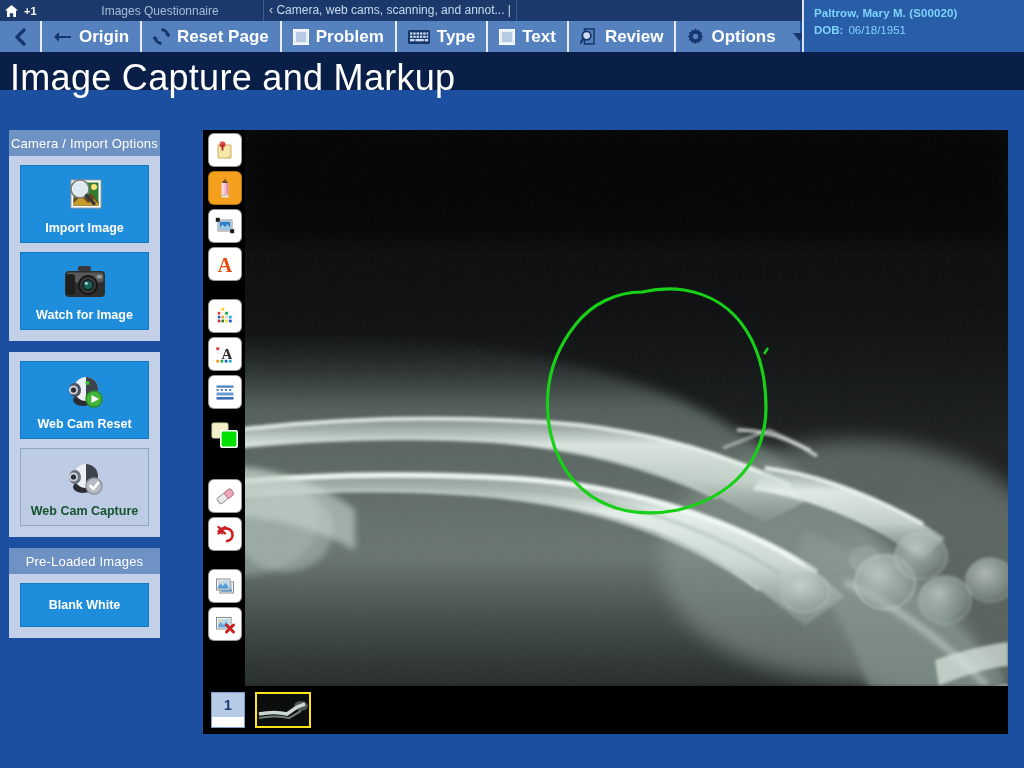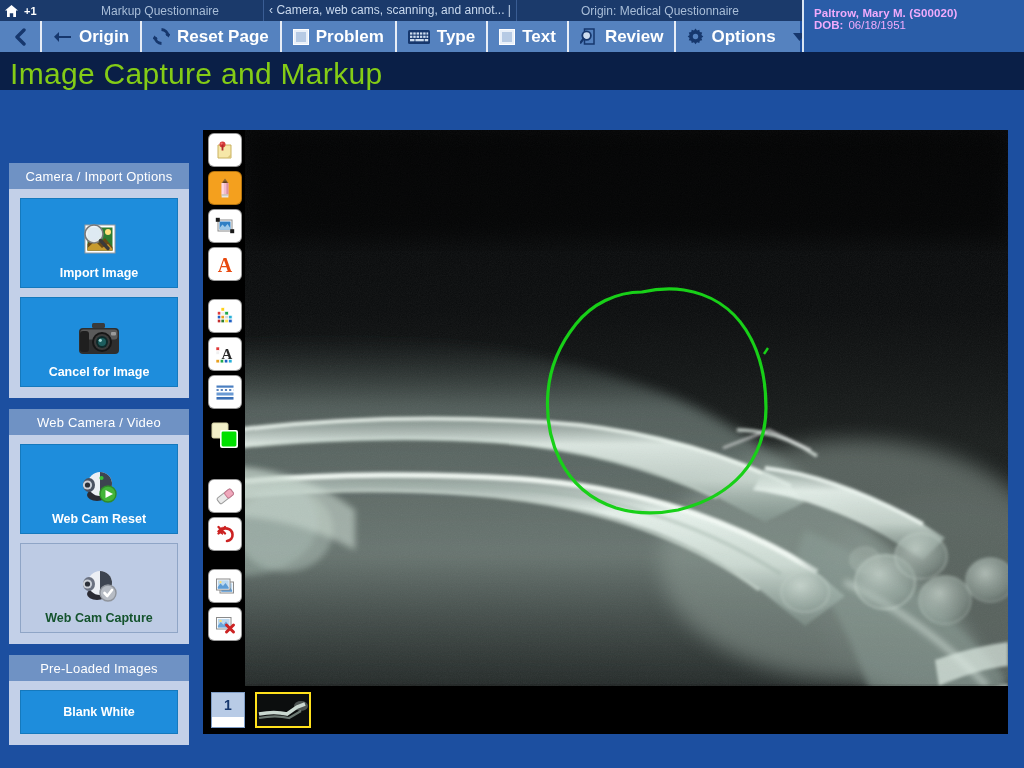--- a/index.html
+++ b/index.html
@@ -50,56 +50,56 @@
   .tb-back { padding: 0 12px; }
   .tb-ico { display: flex; align-items: center; }
   .tb-ico svg { display: block; }
 
   
   .patient {
     position: absolute; left: 802px; top: 0; width: 222px; height: 52px;
     background: #2a5da8;
     border-left: 2px solid #d8e4f2;
     padding: 7px 0 0 10px;
-    color: #f0abfc;
+    color: #7dd3fc;
   }
   .pt-name { font-size: 11.5px; font-weight: bold; letter-spacing: .1px; }
-  .pt-dob  { font-size: 11.5px; }
+  .pt-dob  { font-size: 11.5px; margin-top: 5px; }
   .pt-dob b { font-weight: bold; }
   .pt-dob span { font-weight: normal; margin-left: 5px; }
 
   
   .title-bar {
     position: absolute; left: 0; top: 52px; width: 1024px; height: 38px;
     background: #0a1f47;
   }
   .title-bar .txt {
     position: absolute; left: 10px; top: 5px;
-    color: #84cc16; font-size: 30px; font-weight: 300;
+    color: #ffffff; font-size: 36px; font-weight: 300;
     letter-spacing: .3px;
   }
 
   
-  .sidebar { position: absolute; left: 9px; top: 130px; width: 180px; margin-top: 33px; }
+  .sidebar { position: absolute; left: 9px; top: 130px; width: 151px; }
   .panel { margin-bottom: 11px; }
   .panel-head {
     height: 26px; background: #6f92c4;
     color: #ffffff; font-size: 13px;
     display: flex; align-items: center; justify-content: center;
     letter-spacing: .2px;
   }
   .panel-body {
     background: #c3d0e8; padding: 9px 11px 11px 11px;
     display: flex; flex-direction: column; gap: 9px;
   }
   .big-btn {
     background: #1e8ddc; border: 1px solid #1579bd;
     display: flex; flex-direction: column; align-items: center;
     justify-content: center; gap: 4px;
-    padding: 21px 0 7px 0;
+    padding: 9px 0 7px 0;
     color: #ffffff; font-size: 12.5px; font-weight: bold;
     cursor: pointer;
   }
   .big-btn.disabled {
     background: #bdcbe4; border: 1px solid #8fa5c6; color: #14532d;
   }
   .big-btn.flat { padding: 14px 8px; }
   .big-btn .glyph { width: 48px; height: 42px; }
   .big-btn .glyph svg { display: block; }
 
@@ -164,23 +164,22 @@
 </head>
 <body>
 
 <div class="crumb-bar">
   <div class="crumb-home">
     <svg width="15" height="14" viewBox="0 0 15 14">
         <path d="M7.5 1 L14 6.6 h-2 V13 H9.2 V9.2 H5.8 V13 H3 V6.6 H1 Z" fill="#ffffff"></path>
       </svg>
   </div>
   <div class="crumb-plus">+1</div>
-  <div class="crumb-c1">Markup Questionnaire</div>
+  <div class="crumb-c1">Images Questionnaire</div>
   <div class="crumb-c2">‹ Camera, web cams, scanning, and annot... |</div>
-  <div class="crumb-c3">Origin: Medical Questionnaire</div>
 </div>
 
 <div class="toolbar">
 
   <div class="tb-btn tb-back">
     <span class="tb-ico">
       <svg width="16" height="18" viewBox="0 0 16 18">
           <path d="M12 2 L5 9 L12 16" stroke="#16376d" stroke-width="3.4" fill="none" stroke-linecap="round" stroke-linejoin="round"></path>
         </svg>
     </span>
@@ -328,27 +327,26 @@
             <rect x="5.5" y="10.5" width="37" height="10" rx="3" fill="#5a5a5a"></rect>
             <rect x="5" y="12" width="9" height="21" rx="3" fill="#1f1f1f"></rect>
             <circle cx="27" cy="23" r="10" fill="#161616"></circle>
             <circle cx="27" cy="23" r="8" fill="#3b3b3b"></circle>
             <circle cx="27" cy="23" r="6" fill="#0e2a2a"></circle>
             <circle cx="27" cy="23" r="4" fill="#1d5e5e"></circle>
             <circle cx="25.3" cy="21.3" r="1.6" fill="#bfe8e8" fill-opacity="0.85"></circle>
             <rect x="36" y="13" width="5" height="3.4" rx="1" fill="#9a9a9a"></rect>
           </svg>
         </span>
-        <span>Cancel for Image</span>
+        <span>Watch for Image</span>
       </div>
     </div>
   </div>
 
   <div class="panel">
-    <div class="panel-head">Web Camera / Video</div>
     <div class="panel-body">
       <div class="big-btn">
         <span class="glyph">
           <svg width="48" height="42" viewBox="0 0 48 42">
             <ellipse cx="22" cy="29" rx="10" ry="6" fill="#2b2b33"></ellipse>
             <circle cx="25" cy="18" r="12" fill="#eceff4"></circle>
             <path d="M25 6 A12 12 0 0 1 25 30 Z" fill="#3d4450"></path>
             <ellipse cx="14" cy="19" rx="6" ry="7" fill="#4a5160"></ellipse>
             <circle cx="12.5" cy="19" r="4.6" fill="#c9ced6"></circle>
             <circle cx="12.5" cy="19" r="2.6" fill="#2a2f38"></circle>

